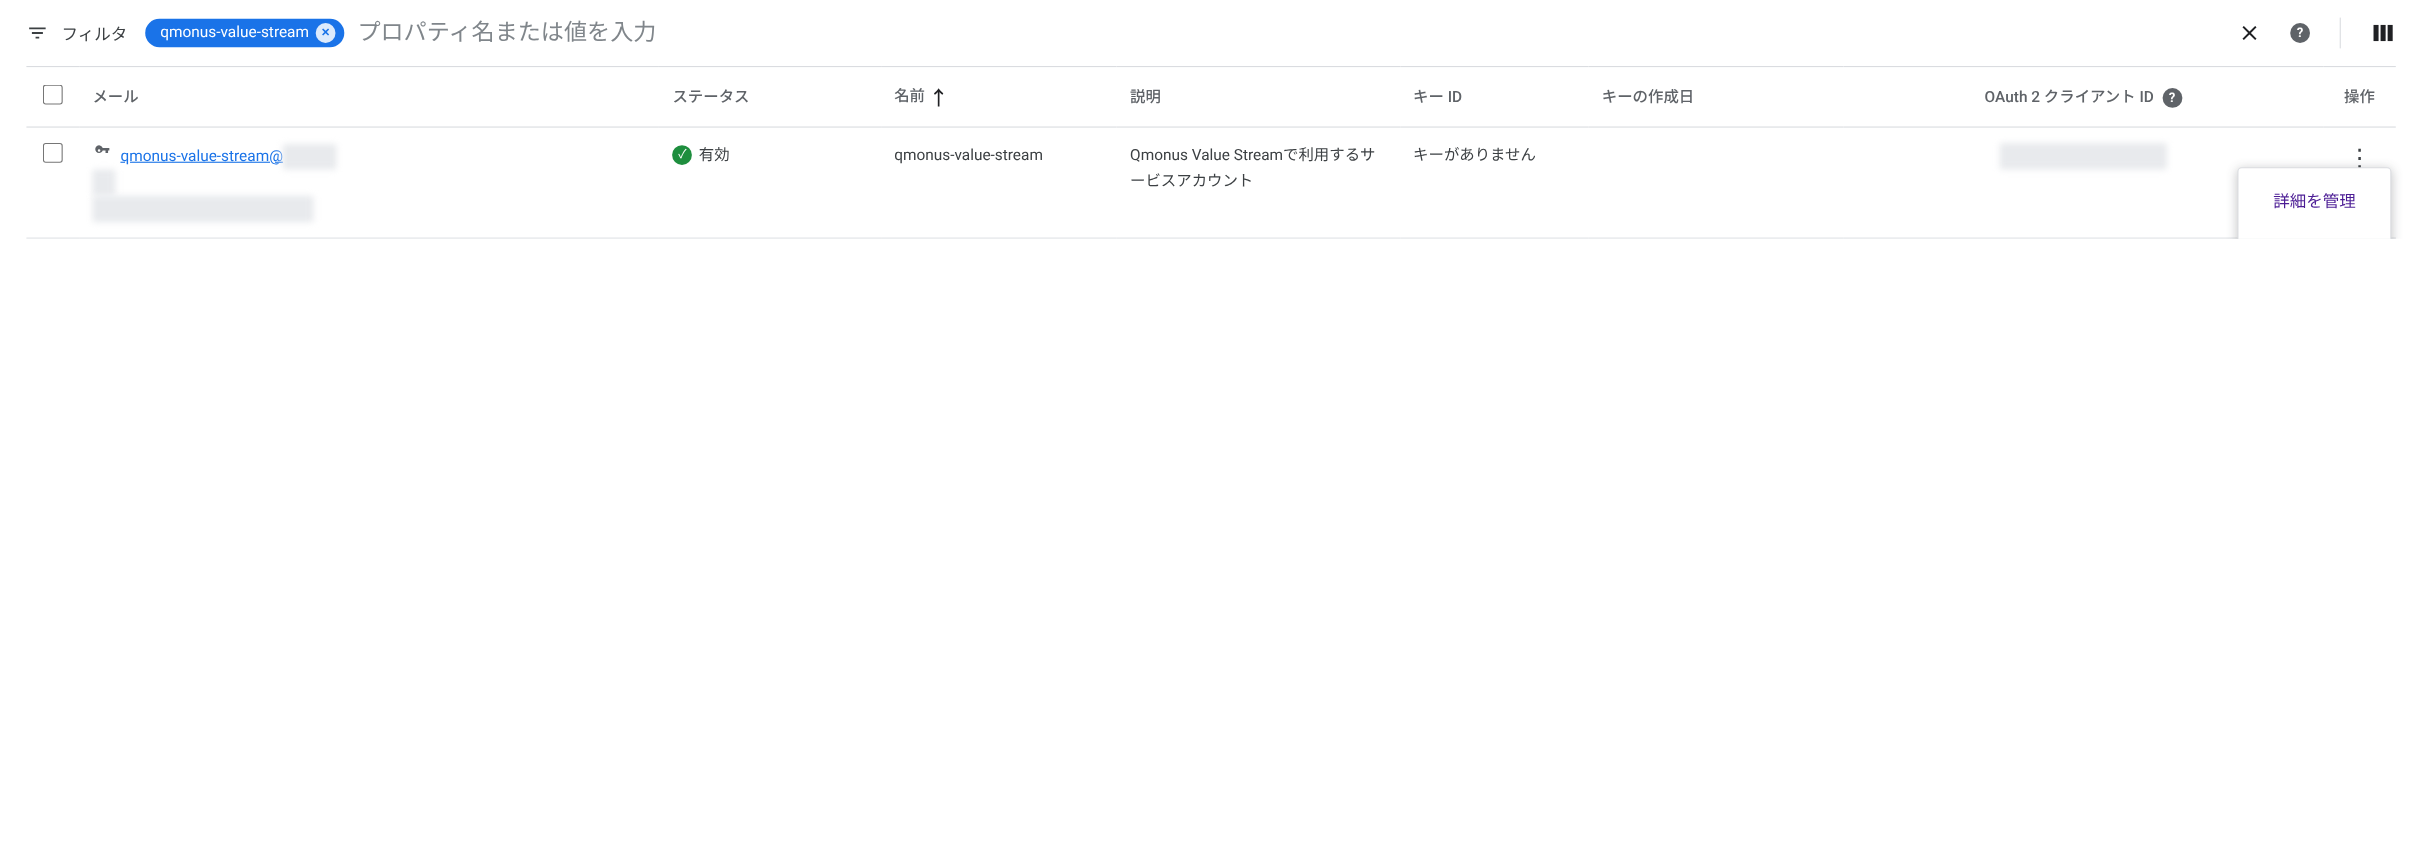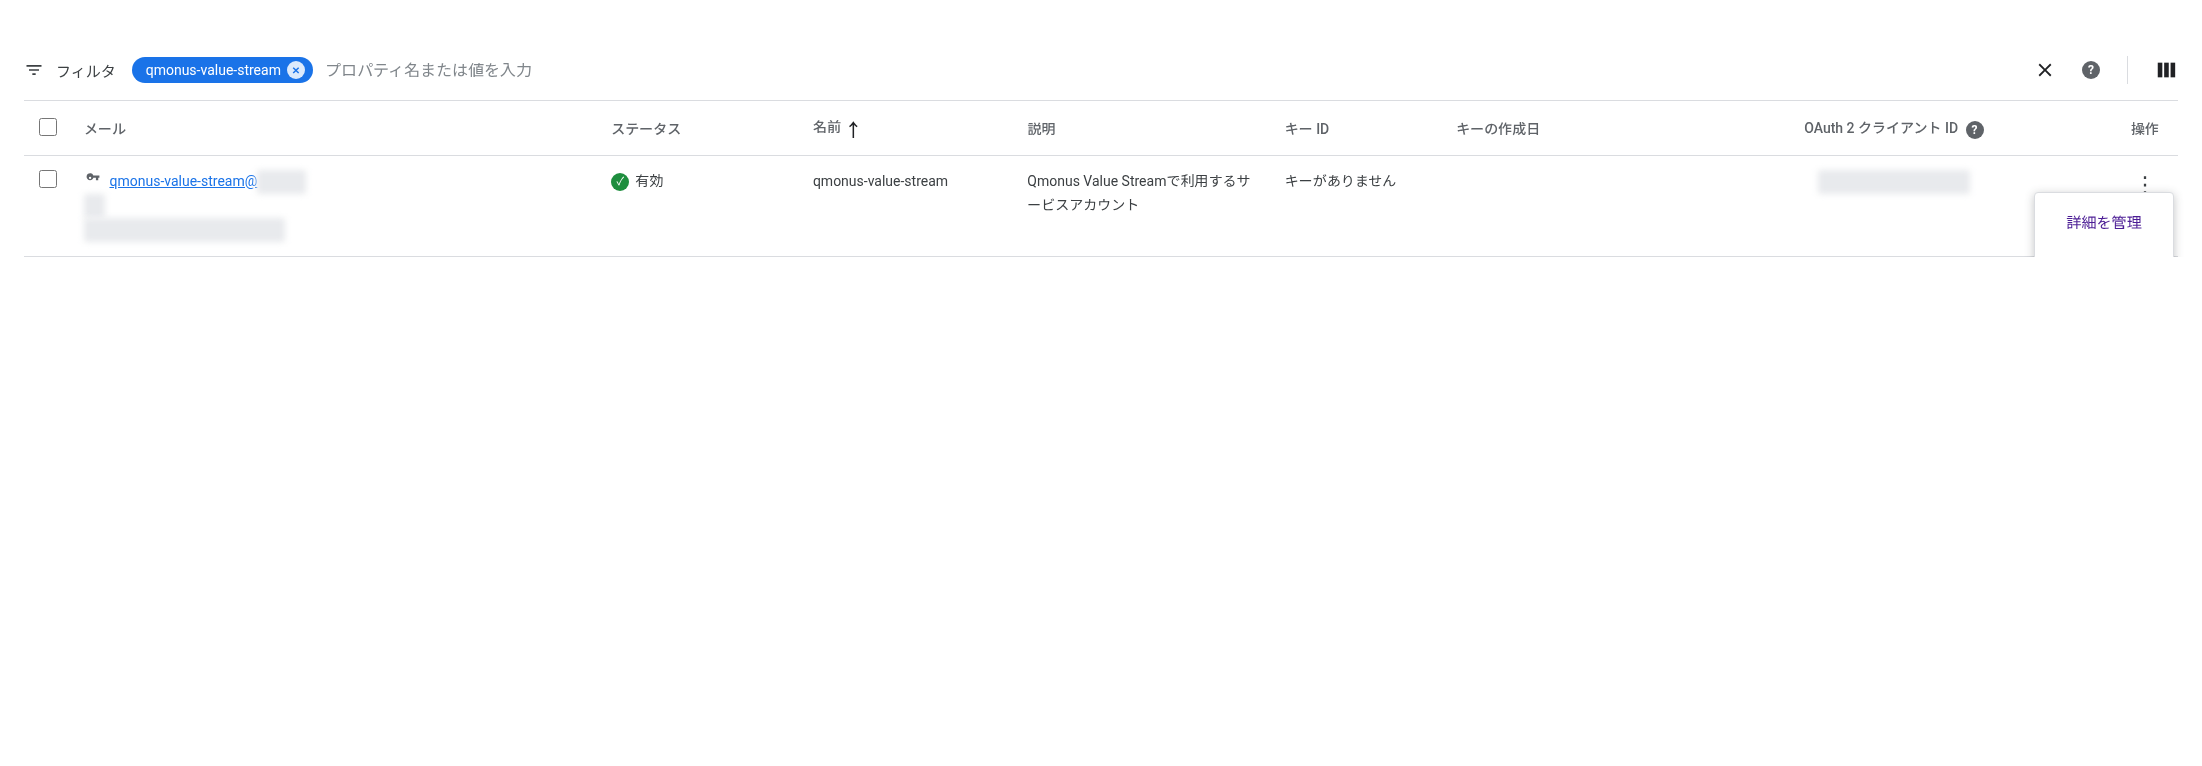--- a/index.html
+++ b/index.html
@@ -17,21 +17,20 @@
       width: 100%;
       padding: 0 24px;
     }
 
     
     .filter-bar {
       display: flex;
       align-items: center;
       height: 60px;
       gap: 12px;
-      margin-top: 40px;
     }
     .filter-icon {
       width: 20px;
       height: 20px;
       color: #3c4043;
     }
     .filter-label {
       font-size: 15px;
       color: #3c4043;
       margin-right: 4px;
@@ -56,21 +55,21 @@
       background: rgba(255,255,255,0.85);
       color: #1a73e8;
       cursor: pointer;
       font-size: 10px;
       font-weight: bold;
     }
     .filter-input {
       flex: 1;
       border: none;
       outline: none;
-      font-size: 16px;
+      font-size: 21px;
       color: #5f6368;
       min-width: 200px;
     }
     .filter-input::placeholder {
       color: #80868b;
     }
     .toolbar-actions {
       display: flex;
       align-items: center;
       gap: 20px;

